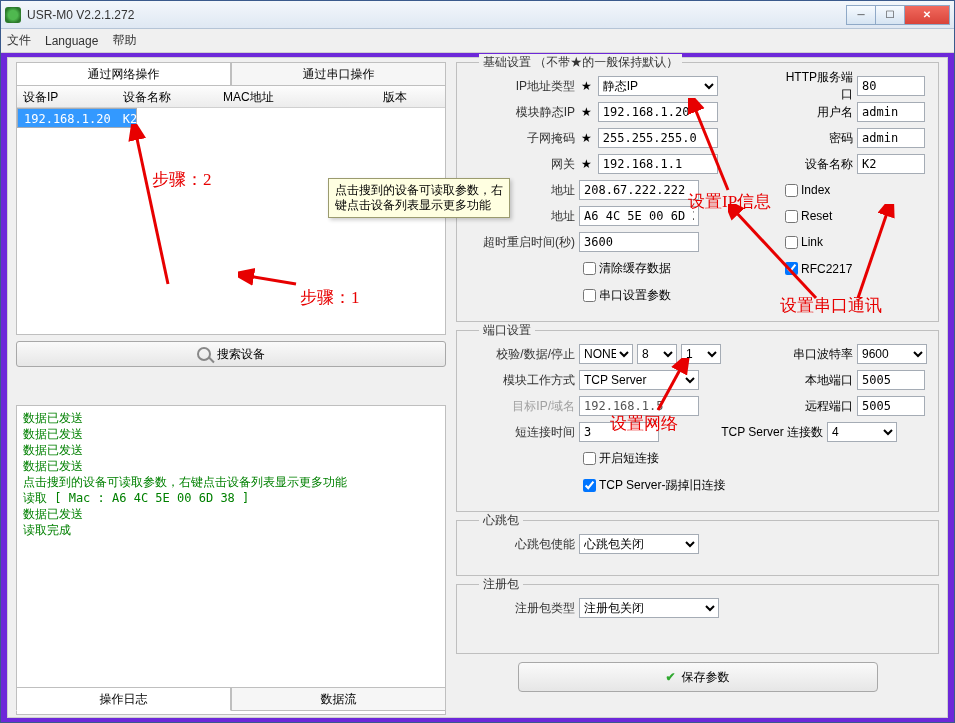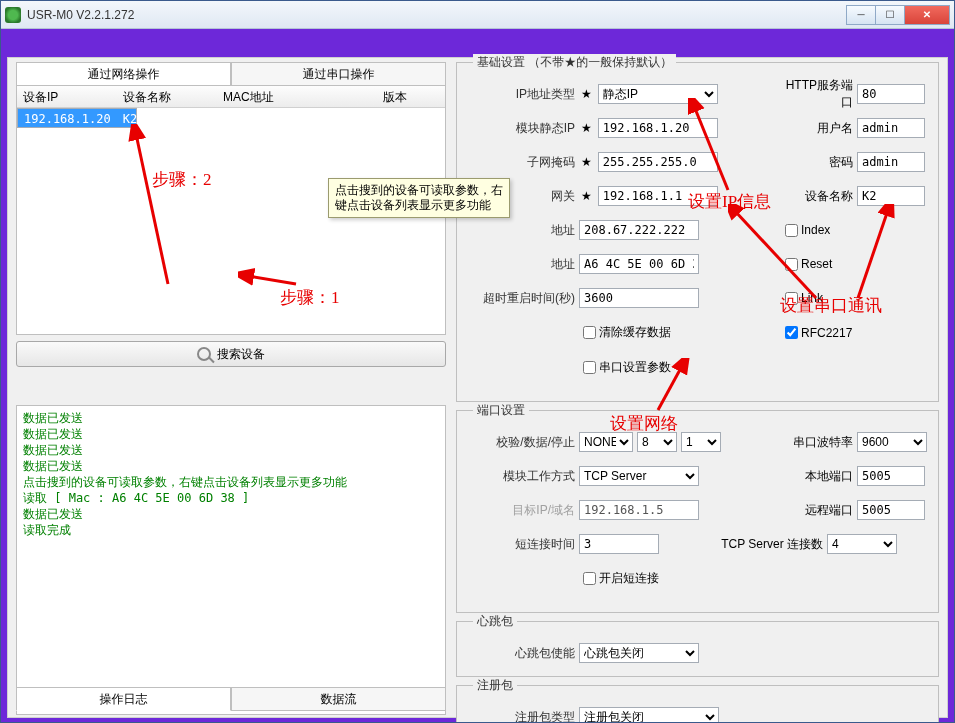--- a/index.html
+++ b/index.html
@@ -25,22 +25,22 @@
   .thead > div, .trow > div { padding:0 6px; }
   .c-ip{width:100px;} .c-nm{width:100px;} .c-mac{width:160px;} .c-ver{width:60px;}
   .trow { display:flex; height:20px; line-height:20px; font-family:Consolas,monospace; }
   .trow.sel { background:#3399ff; color:#fff; }
   .searchbtn { width:100%; height:26px; background:linear-gradient(#fafafa,#e6e6e6); border:1px solid #a8a8a8; margin-top:6px; display:flex; align-items:center; justify-content:center; gap:6px; border-radius:3px; }
   .searchbtn .mag { width:14px;height:14px;border:2px solid #888;border-radius:50%; position:relative;}
   .searchbtn .mag:after{content:"";position:absolute;width:7px;height:2px;background:#888;right:-6px;bottom:-2px;transform:rotate(45deg);}
   .logbox { margin-top:38px; height:310px; overflow:auto; padding:4px 6px; font-family:"SimSun",monospace; color:#008000; line-height:16px; }
   .bottomtabs { position:absolute; bottom:0; left:0; right:0; height:24px; display:flex; }
   .fieldset { border:1px solid #bfbfbf; background:#f0f0f0; margin-bottom:8px; padding:8px 6px 10px 6px; position:relative; }
-  .fieldset > .legend { position:absolute; top:-9px; left:16px; background:#f0f0f0; padding:0 4px; color:#333; }
-  .row { display:flex; align-items:center; margin:12px 0; min-height:22px; gap:4px; position:relative; }
+  .fieldset > .legend { position:absolute; top:-9px; left:22px; background:#f0f0f0; padding:0 4px; color:#333; }
+  .row { display:flex; align-items:center; margin:4px 0; min-height:22px; gap:4px; position:relative; }
   .lblL { width:112px; text-align:right; color:#333; }
   .star { margin:0 2px; color:#000; }
   .ftxt { height:20px; width:120px; border:1px solid #a5acb5; background:#fff; padding:0 4px; font-family:Consolas,monospace; font-size:12px; }
   .ftxt.sm { width:54px; }
   .sel { height:20px; width:120px; border:1px solid #a5acb5; background:#fff; font-size:12px; }
   .sel.sm { width:54px; }
   .chk { display:flex; align-items:center; margin:2px 0; }
   .chk input { width:13px;height:13px; }
   .rr { position:absolute; left:318px; display:flex; align-items:center; gap:4px; }
   .rrl { width:72px; text-align:right; }
@@ -59,20 +59,25 @@
   <div class="titlebar">
     <div class="ticon"></div>
     <div class="title">USR-M0 V2.2.1.272</div>
     <div class="winbtns">
       <div class="winbtn">─</div>
       <div class="winbtn">☐</div>
       <div class="winbtn close">✕</div>
     </div>
   </div>
 
+  <div class="menubar">
+    <span>文件</span>
+    <span>Language</span>
+    <span>帮助</span>
+  </div>
 
   <div class="content">
 
     <div class="leftpane">
       <div class="tabrow">
         <div class="tab active">通过网络操作</div>
         <div class="tab">通过串口操作</div>
       </div>
       <div class="box devicebox">
         <div class="thead">
@@ -240,20 +245,27 @@
             <select class="sel" style="width:70px"><option>4</option></select>
             </div>
         </div>
         <div class="row">
             <div class="lblL"></div>
           <label class="chk">
               <input type="checkbox" style="">
               <span>开启短连接</span>
             </label>
         </div>
+        <div class="row">
+            <div class="lblL"></div>
+          <label class="chk">
+              <input type="checkbox" checked="" style="">
+              <span>TCP Server-踢掉旧连接</span>
+            </label>
+        </div>
       </div>
 
       <div class="fieldset" style="height:56px">
         <div class="legend">心跳包</div>
         <div class="row">
             <div class="lblL">心跳包使能</div>
           <select class="sel"><option>心跳包关闭</option></select>
           </div>
       </div>
 
@@ -267,21 +279,21 @@
 
       <div class="savebtn">
         <span class="check">✔</span>
         <span>保存参数</span>
       </div>
     </div>
 
     <div class="tooltip">点击搜到的设备可读取参数，右键点击设备列表显示更多功能</div>
 
     <div class="annot" style="left:144px; top:110px;">步骤：2</div>
-    <div class="annot" style="left:272px; top:228px;">步骤：1</div>
+    <div class="annot" style="left:292px; top:228px;">步骤：1</div>
     <div class="annot" style="left:680px; top:132px;">设置IP信息</div>
     <div class="annot" style="left:772px; top:236px;">设置串口通讯</div>
     <div class="annot" style="left:602px; top:354px;">设置网络</div>
 
     <svg class="arrow" style="left:100px;top:66px" width="90" height="170">
       <defs>
           <marker id="ah" markerWidth="10" markerHeight="10" refX="2" refY="3" orient="auto">
             <path d="M0,0 L0,6 L8,3 z" fill="#e70000"></path>
           </marker>
         </defs>

